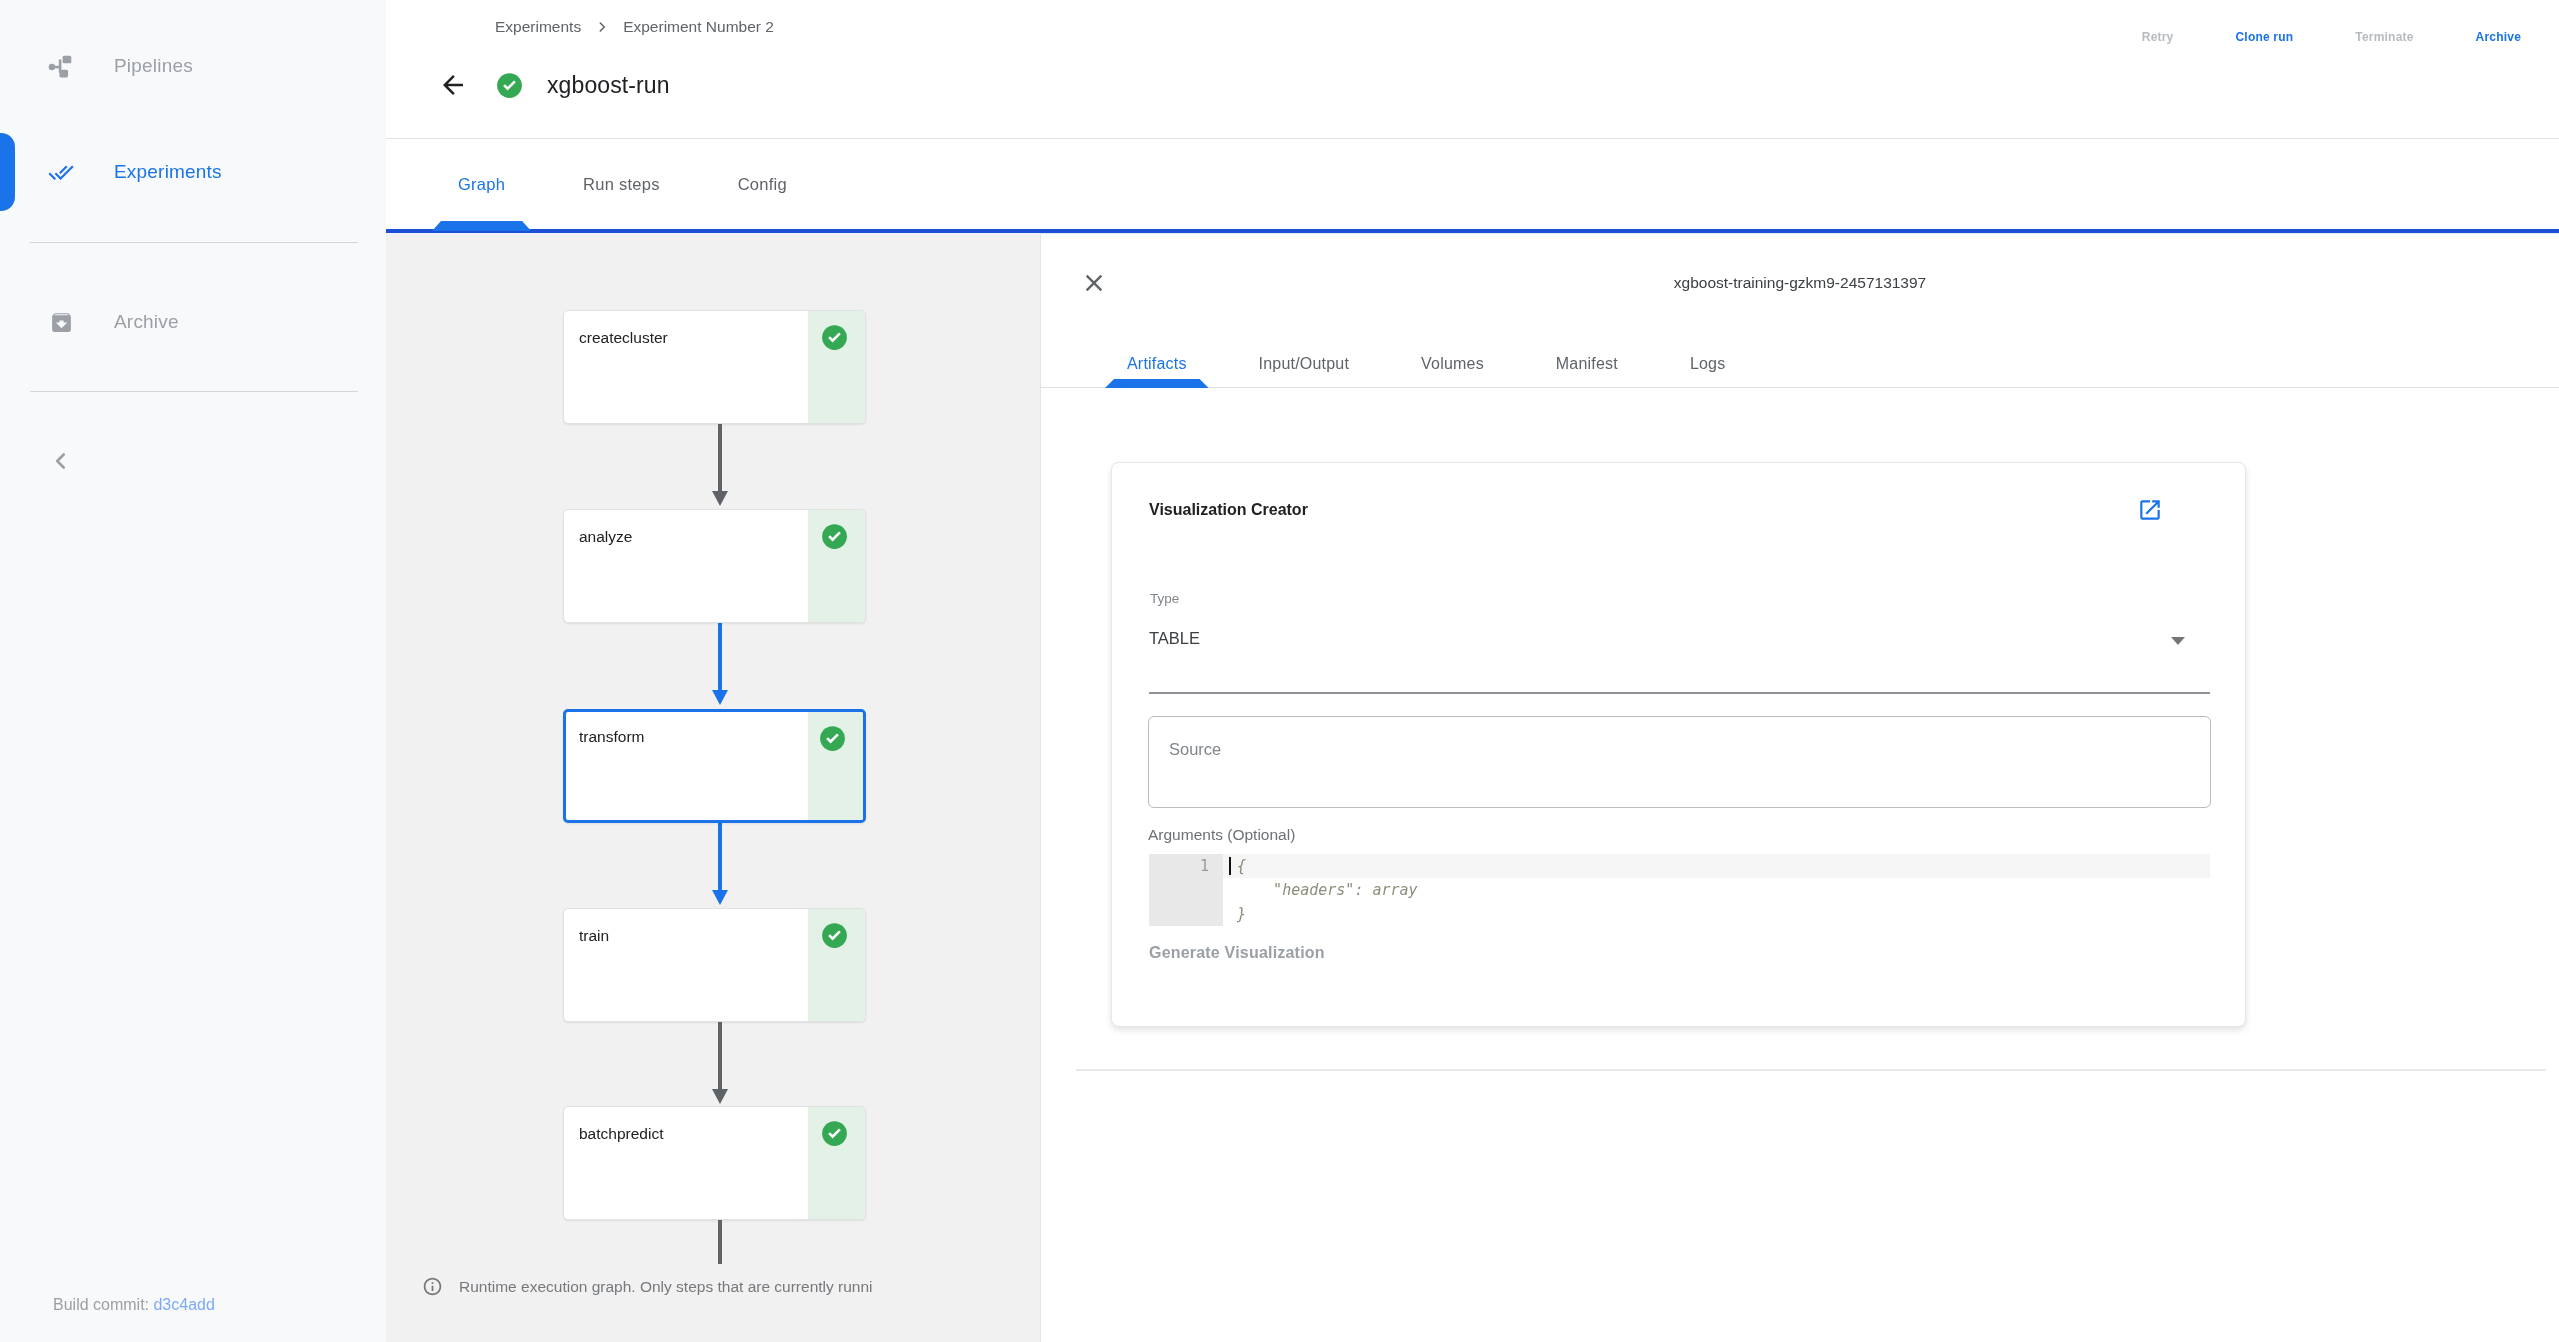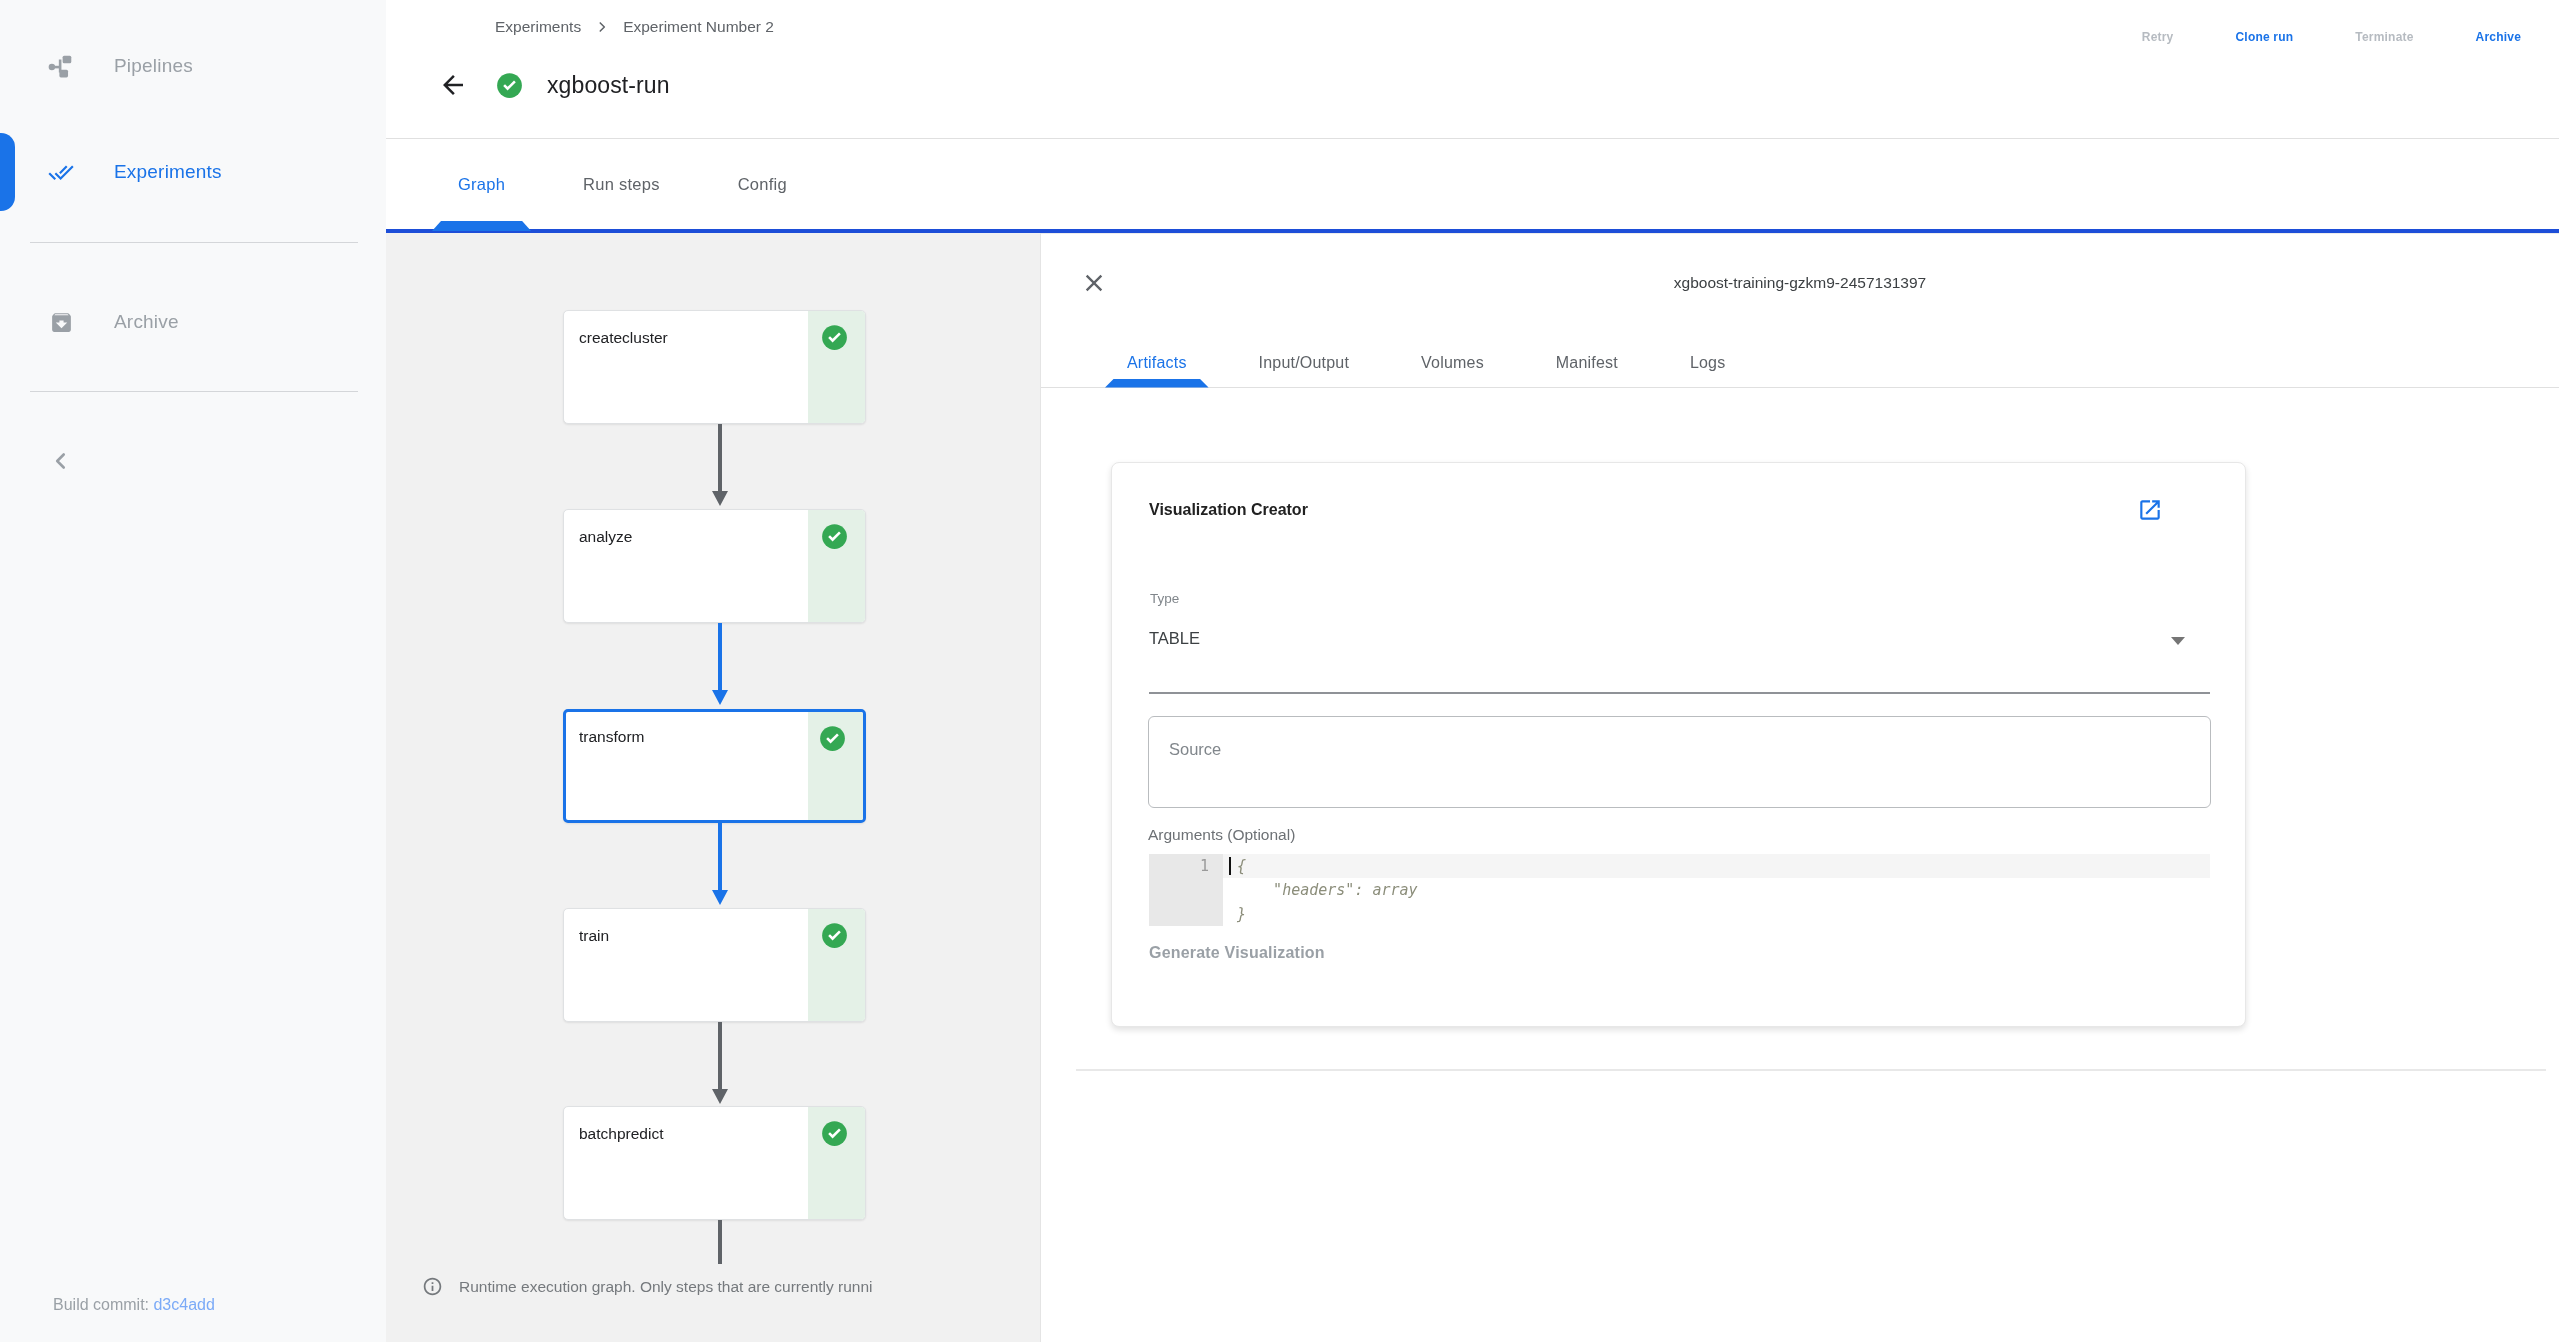--- a/index.html
+++ b/index.html
@@ -53,21 +53,21 @@
   .arrow.gray .shaft { background:#5f6368; }
   .arrow.gray .head { border-top:15px solid #5f6368; }
   .arrow.blue .shaft { background:#1a73e8; }
   .arrow.blue .head { border-top:15px solid #1a73e8; }
   .graph-note { position:absolute; left:36px; top:1043px; display:flex; align-items:center; white-space:nowrap; }
   .graph-note .note-text { margin-left:16px; font-size:15.5px; color:#75797d; }
   
   .detail-panel { position:relative; width:1519px; height:1109px; background:#fff; border-left:1px solid #e4e4e4; border-top:1px solid #ececec; flex:none; }
   .close-btn { position:absolute; left:38px; top:34px; width:30px; height:30px; display:flex; align-items:center; justify-content:center; cursor:pointer; }
   .panel-title { position:absolute; left:0; top:40px; width:100%; text-align:center; font-size:15.5px; color:#3c4043; }
-  .panel-tabs { position:absolute; left:0; top:105px; width:100%; height:49px; display:flex; align-items:center; padding-left:64px; border-bottom:1px solid #e0e0e0; }
+  .panel-tabs { position:absolute; left:0; top:105px; width:100%; height:49px; display:flex; padding-left:64px; border-bottom:1px solid #e0e0e0; }
   .ptab { position:relative; height:49px; display:flex; align-items:center; padding:0 22px; margin-right:28px; font-size:16px; font-weight:500; color:#5f6368; cursor:pointer; letter-spacing:.2px; }
   .ptab.active { color:#1a73e8; }
   .ptab .tab-indicator { height:9px; }
   .panel-body { position:absolute; left:0; top:154px; width:100%; height:955px; }
   .viz-card { position:absolute; left:70px; top:74px; width:1135px; height:565px; background:#fff; border:1px solid #e7e7e7; border-radius:8px; box-shadow:0 3px 6px rgba(0,0,0,.12); }
   .viz-title { position:absolute; left:37px; top:38px; font-size:16px; font-weight:700; color:#212121; }
   .open-new-btn { position:absolute; right:80px; top:32px; width:30px; height:30px; display:flex; align-items:center; justify-content:center; cursor:pointer; }
   .type-label { position:absolute; left:38px; top:128px; font-size:13.5px; color:#80868b; }
   .type-value { position:absolute; left:37px; top:166px; font-size:16.5px; color:#3c4043; }
   .type-caret { position:absolute; right:60px; top:174px; width:0; height:0; border-left:7px solid transparent; border-right:7px solid transparent; border-top:8px solid #757575; }

